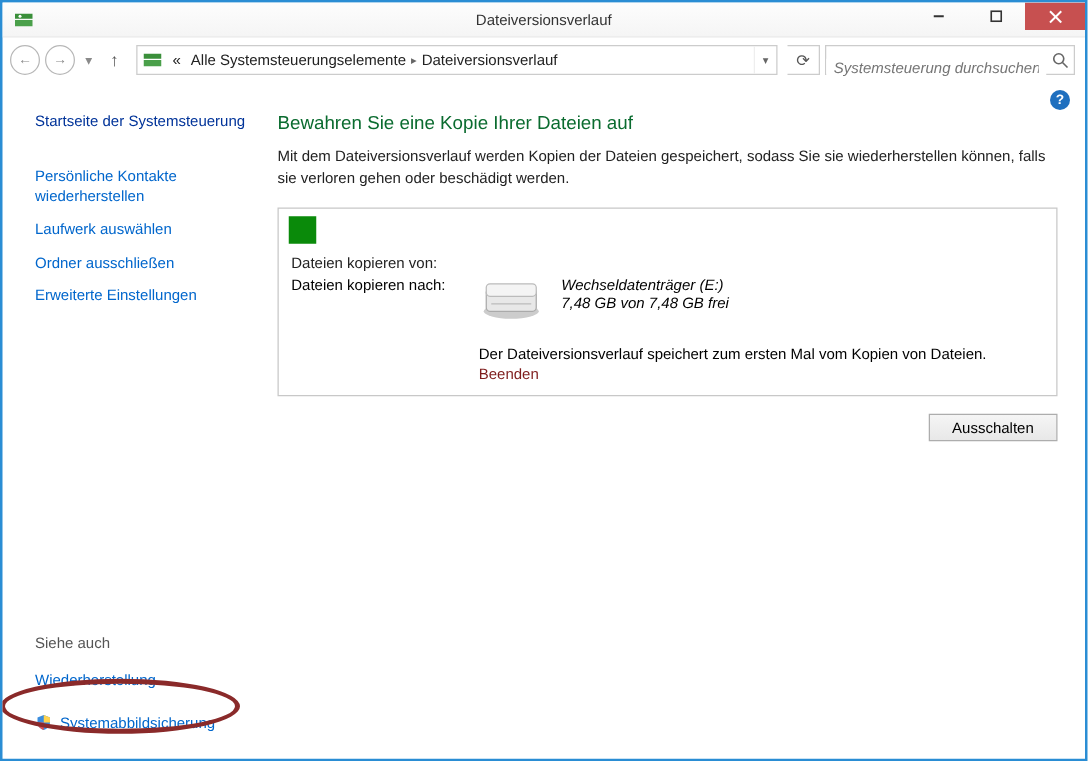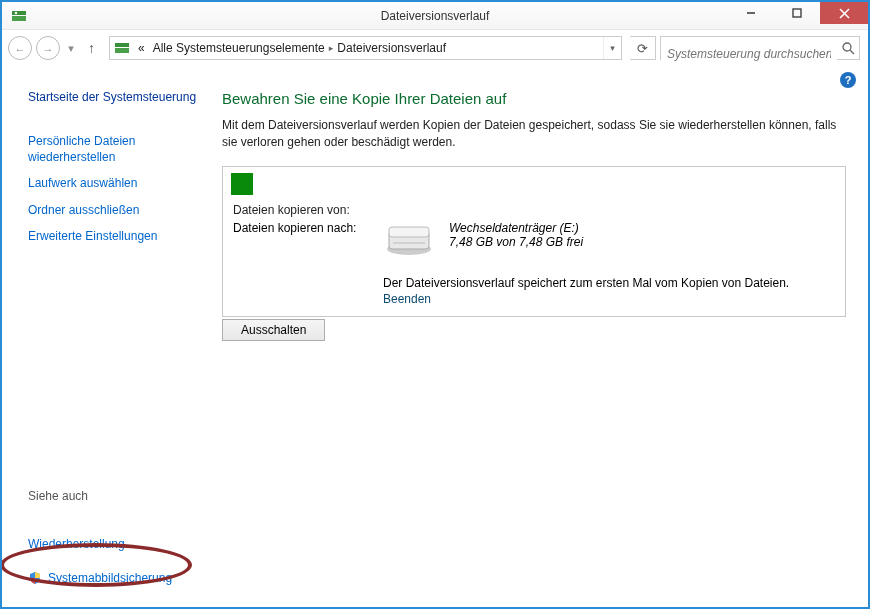--- a/index.html
+++ b/index.html
@@ -21,41 +21,41 @@
     .refresh{width:26px;height:24px;border:1px solid #ccc;border-left:none;display:flex;align-items:center;justify-content:center;color:#555;font-size:13px;}
     .searchbox { width: 200px; height: 24px; border: 1px solid #ccc; display: flex; align-items: center; margin-right: 2px;}
     .searchbox input { border: none; flex: 1; font-size: 12px; padding: 0 6px; color: #555; outline:none; font-style: italic; margin-top: 12px;}
     .searchbox .sicon{width:22px;display:flex;align-items:center;justify-content:center;color:#555;}
     .helpicon { position: absolute; right: 12px; top: 70px; width: 16px; height: 16px; background: #1e6fbf; border-radius: 50%; color:#fff; font-size:11px; font-weight:bold; display:flex;align-items:center;justify-content:center; font-style: normal;}
     .body { display: flex; position: absolute; top: 68px; left: 2px; right: 2px; bottom: 2px; }
     .sidebar { width: 208px; padding: 20px 10px 10px 24px; font-size: 12px; display: flex; flex-direction: column; }
     .sidebar .home { color: #003399; margin-bottom: 24px; }
     .sidebar a { color: #0066cc; text-decoration: none; display: block; margin: 5px 0; line-height:1.35;}
     .sidebar .spacer { flex: 1; }
-    .sidebar .sa-header { color: #555; margin-bottom: 24px; }
+    .sidebar .sa-header { color: #555; margin-bottom: 6px; }
     .sidebar .sa-item { display: flex; align-items: center; gap: 6px; margin: 4px 0 4px -14px; padding-left:14px;}
     .shield-icon{width:14px;height:14px;}
     .main { flex: 1; padding: 20px 20px 10px 10px; }
     .main h1 { color: #0a6b2f; font-size: 15px; font-weight: normal; margin-bottom: 10px; }
     .main .desc { font-size: 12px; color: #222; line-height: 1.45; margin-bottom: 14px; }
     .statbox { border: 1px solid #c8c8c8; padding: 0; }
     .statrow { display:flex; align-items:center; gap:10px; padding:6px 8px;}
     .statrow .gsq { width:22px; height:22px; background:#0a8a0a;}
     .statrow .stlabel { color:#1955c1; font-size:13px;}
     .gridrow { display:flex; font-size:12px; padding:2px 10px;}
     .gridrow .k { width:150px; color:#222;}
     .gridrow .v { flex:1; color:#222;}
     .driverow { display:flex; font-size:12px; padding:2px 10px 8px 10px; align-items:flex-start;}
     .driverow .k { width:150px;}
     .driverow .drv { display:flex; gap:14px; align-items:flex-start;font-style:italic;}
     .drive-svg{width:52px;height:36px;}
     .statusline { font-size:12px; padding:8px 10px 2px 160px;}
     .linkline { font-size:12px; padding:0 10px 10px 160px;}
-    .linkline a{color:#0c4a6e;text-decoration:none;}
-    .btnrow { display:flex; justify-content:flex-start; margin-top:2px;}
+    .linkline a{color:#7f1d1d;text-decoration:none;}
+    .btnrow { display:flex; justify-content:flex-end; margin-top:14px;}
     .btn { font-size:12px; padding:3px 18px; border:1px solid #adadad; background:linear-gradient(#f5f5f5,#e8e8e8); cursor:pointer;}
     .anno-circle { position: absolute; left: -2px; bottom: 20px; width: 192px; height: 44px; border: 4px solid #8a2a2a; border-radius: 50%/50%; pointer-events: none; }
   </style>
 </head>
 <body>
 
 <div class="titlebar">
   <span class="icon">
     <svg width="16" height="16" viewBox="0 0 16 16">
         <rect x="1" y="3" width="14" height="4" fill="#3a8f3a"></rect>
@@ -113,21 +113,21 @@
         </svg>
     </span>
   </div>
 </div>
 
 <div class="helpicon">?</div>
 
 <div class="body">
   <div class="sidebar">
     <div class="home">Startseite der Systemsteuerung</div>
-    <a href="#">Persönliche Dateien wiederherstellen</a>
+    <a href="#">Persönliche Kontakte wiederherstellen</a>
     <a href="#">Laufwerk auswählen</a>
     <a href="#">Ordner ausschließen</a>
     <a href="#">Erweiterte Einstellungen</a>
     <div class="spacer"></div>
     <div class="sa-header">Siehe auch</div>
     <div class="sa-item">
       <a href="#">Wiederherstellung</a>
     </div>
     <div class="sa-item">
       <span class="shield-icon">

